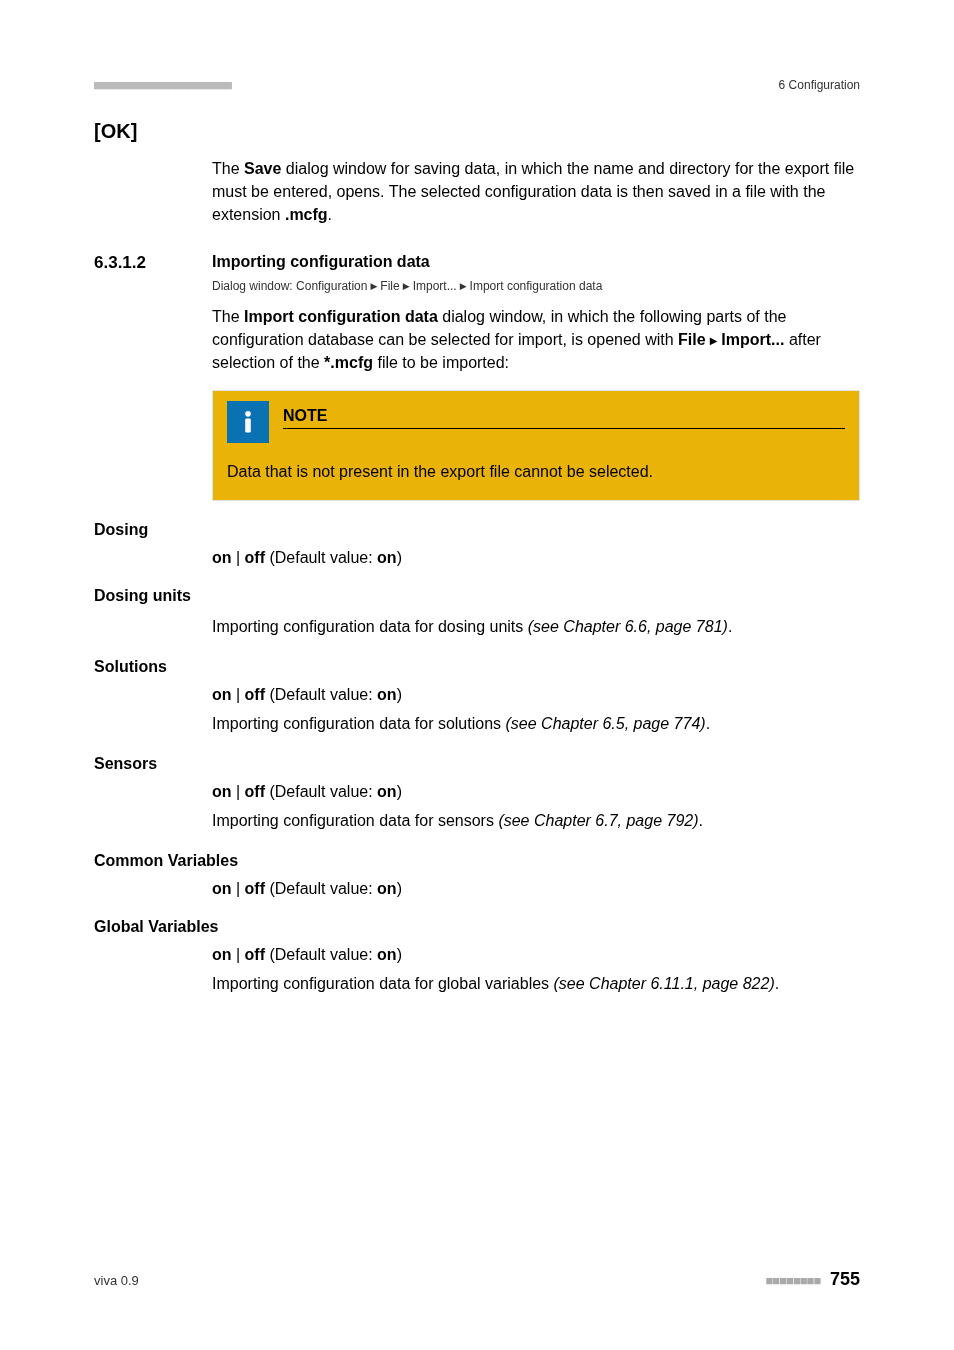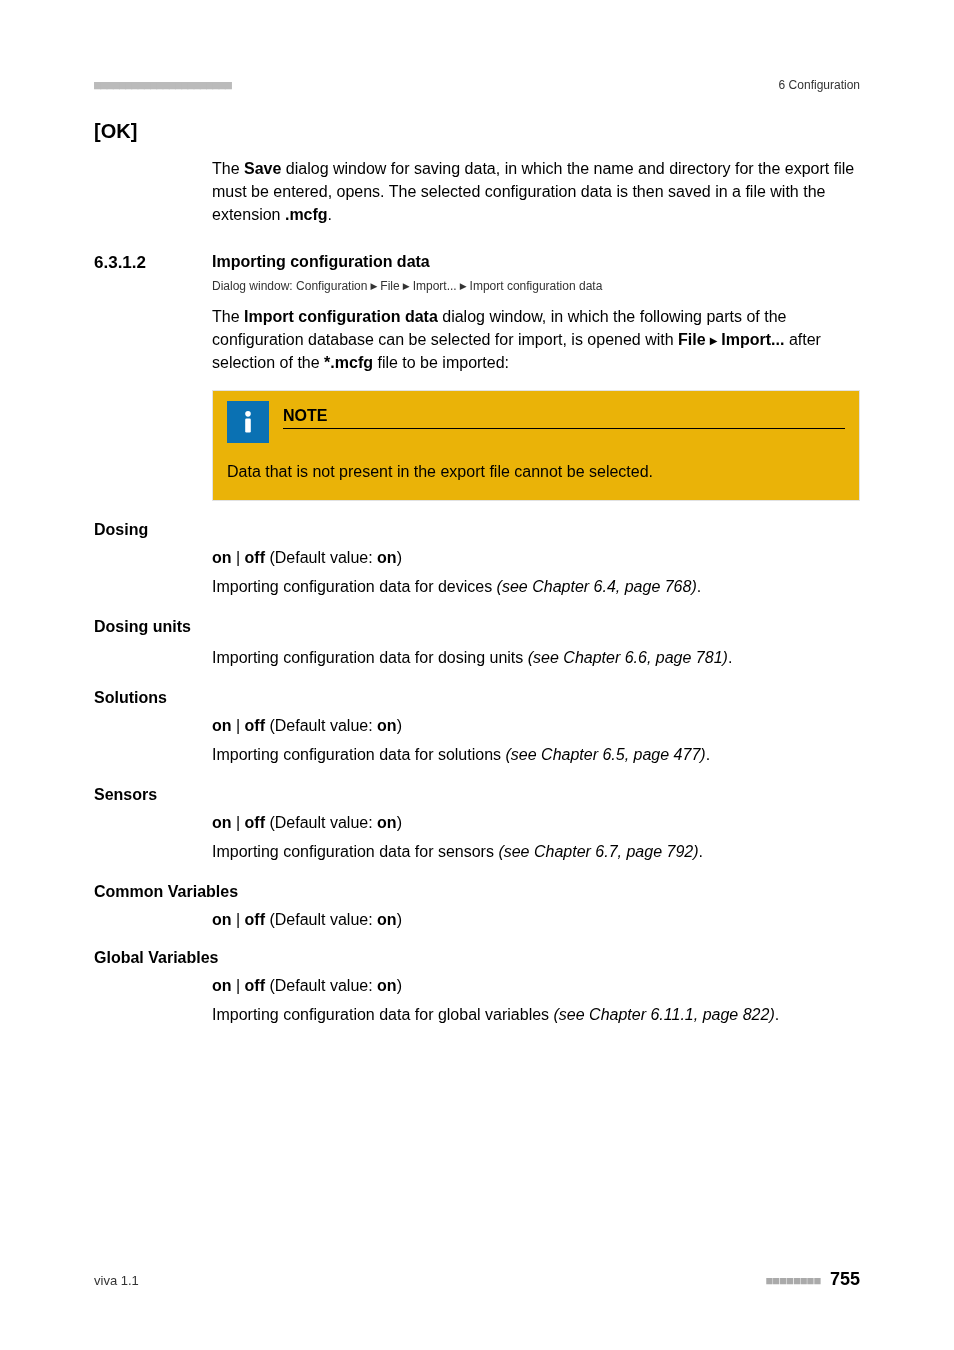--- a/index.html
+++ b/index.html
@@ -189,39 +189,36 @@
     </div>
   </div>
   <div class="note-body">Data that is not present in the export file cannot be selected.</div>
 </div>
 
 <div class="field-block">
   <div class="field-label">Dosing</div>
   <div class="indent-body onoff">
     <b>on</b> | <b>off</b><span> (Default value: </span><b>on</b><span>)</span>
   </div>
-  <div class="indent-body body-text">
-    <span>Importing configuration data for devices </span><span class="ref">(see Chapter 6.4, page 768)</span><span>.</span>
-  </div>
 </div>
 
 <div class="field-block">
   <div class="field-label">Dosing units</div>
   <div class="indent-body body-text">
     <span>Importing configuration data for dosing units </span><span class="ref">(see Chapter 6.6, page 781)</span><span>.</span>
   </div>
 </div>
 
 <div class="field-block">
   <div class="field-label">Solutions</div>
   <div class="indent-body onoff">
     <b>on</b> | <b>off</b><span> (Default value: </span><b>on</b><span>)</span>
   </div>
   <div class="indent-body body-text">
-    <span>Importing configuration data for solutions </span><span class="ref">(see Chapter 6.5, page 477)</span><span>.</span>
+    <span>Importing configuration data for solutions </span><span class="ref">(see Chapter 6.5, page 774)</span><span>.</span>
   </div>
 </div>
 
 <div class="field-block">
   <div class="field-label">Sensors</div>
   <div class="indent-body onoff">
     <b>on</b> | <b>off</b><span> (Default value: </span><b>on</b><span>)</span>
   </div>
   <div class="indent-body body-text">
     <span>Importing configuration data for sensors </span><span class="ref">(see Chapter 6.7, page 792)</span><span>.</span>
@@ -239,18 +236,18 @@
   <div class="field-label">Global Variables</div>
   <div class="indent-body onoff">
     <b>on</b> | <b>off</b><span> (Default value: </span><b>on</b><span>)</span>
   </div>
   <div class="indent-body body-text">
     <span>Importing configuration data for global variables </span><span class="ref">(see Chapter 6.11.1, page 822)</span><span>.</span>
   </div>
 </div>
 
 <div class="footer">
-  <span>viva 1.1</span>
+  <span>viva 0.9</span>
   <span>
     <span class="footer-right">■■■■■■■■</span>
     <span class="footer-page">755</span>
   </span>
 </div>
 
 </body></html>

